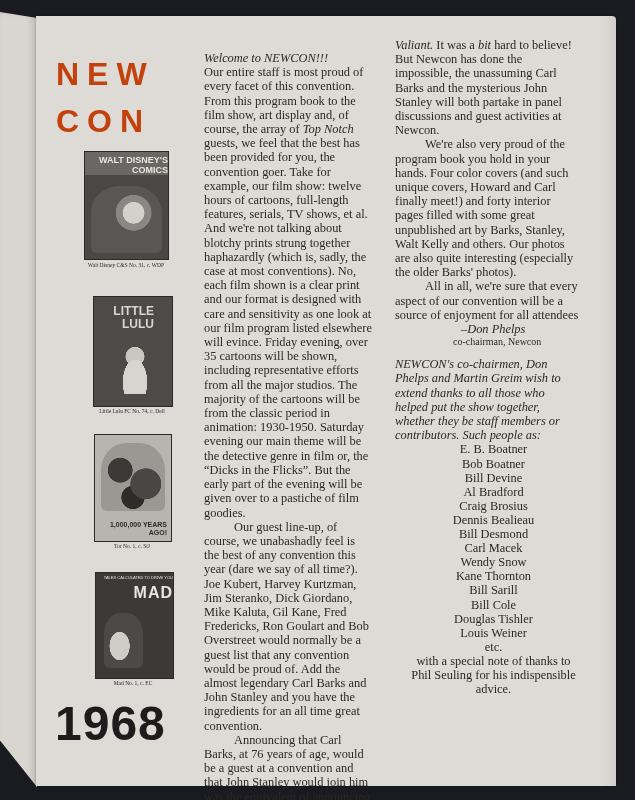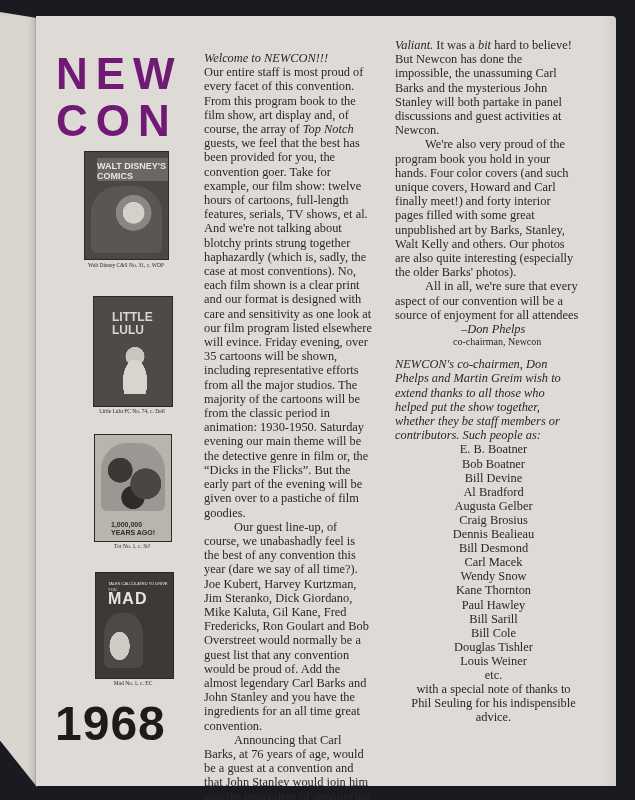--- a/index.html
+++ b/index.html
@@ -22,39 +22,39 @@
       border-radius: 0 4px 0 0;
       box-shadow: 0 0 2px rgba(0,0,0,0.4);
     }
     .page::after {
       content: ""; position: absolute; right: 0; top: 0; width: 14px; height: 100%;
       background: linear-gradient(to right, rgba(0,0,0,0), rgba(0,0,0,0.05));
     }
     .title {
       position: absolute; left: 20px; width: 150px;
       font-family: "Liberation Sans", "DejaVu Sans", sans-serif;
-      font-weight: bold; color: #701a75; letter-spacing: 8px;
-      font-size: 44px; line-height: 44px;
+      font-weight: bold; color: #c2410c; letter-spacing: 8px;
+      font-size: 32px; line-height: 44px;
     }
     .title-new { top: 36px; }
     .title-con { top: 83px; }
     .year {
       position: absolute; left: 19px; top: 684px;
       font-family: "Liberation Sans", "DejaVu Sans", sans-serif;
       font-weight: bold; color: #1d1b1b; font-size: 48px; line-height: 48px;
       letter-spacing: 1px;
     }
     .cover {
       position: absolute; background: #3a3836; border: 1px solid #2a2828;
       overflow: hidden;
     }
     .cover .band {
-      position: absolute; left: 12px; right: 0; top: 0;
-      color: #e9e6e0; text-align: left;
-      font-family: "Liberation Sans", sans-serif; font-weight: bold; margin-top: 6px;
+      position: absolute; left: 0; right: 0; top: 0;
+      color: #e9e6e0; text-align: right;
+      font-family: "Liberation Sans", sans-serif; font-weight: bold;
     }
     .cover .art { position: absolute; left: 6px; right: 6px; bottom: 6px; border-radius: 40% 40% 6px 6px; }
     .caption {
       position: absolute; font-size: 5.5px; color: #2b2a29; text-align: center;
       font-family: "Liberation Serif", serif; white-space: nowrap;
     }
     .col {
       position: absolute; font-size: 12.4px; line-height: 14.2px; color: #2a2726;
     }
     .col p { margin: 0; }
@@ -78,21 +78,21 @@
   <div class="title title-new">NEW</div>
   <div class="title title-con">CON</div>
 
   <div class="cover" style="left:48px; top:135px; width:83px; height:107px; background:#4a4745;">
     <div class="band" style="font-size:9px; line-height:10px; padding-top:3px; background:#6a6764;">WALT DISNEY'S COMICS</div>
     <div class="art" style="top:34px; background:radial-gradient(circle at 60% 40%, #d4d0ca 0 18%, #8a8682 19% 30%, #5a5653 31%);"></div>
   </div>
   <div class="caption" style="left:40px; top:246px; width:100px;">Walt Disney C&amp;S No. 31, c. WDP</div>
 
   <div class="cover" style="left:57px; top:280px; width:78px; height:109px; background:#4d4a48;">
-    <div class="band" style="font-size:12px; line-height:13px; padding:8px 6px 0; color:#d9d5cf;">LITTLE LULU</div>
+    <div class="band" style="font-size:12px; line-height:13px; padding:8px 18px 0; color:#d9d5cf;">LITTLE LULU</div>
     <div class="art" style="top:50px; left:22px; right:18px; bottom:12px; background:radial-gradient(ellipse at 50% 75%, #d8d4ce 0 45%, transparent 46%), radial-gradient(circle at 50% 20%, #c9c5bf 0 22%, transparent 23%);"></div>
   </div>
   <div class="caption" style="left:46px; top:392px; width:100px;">Little Lulu FC No. 74, c. Dell</div>
 
   <div class="cover" style="left:58px; top:418px; width:76px; height:106px; background:#b8b4ae;">
     <div class="art" style="top:8px; bottom:30px; background:radial-gradient(circle at 30% 40%, #3b3836 0 20%, transparent 21%), radial-gradient(circle at 70% 60%, #4a4644 0 25%, transparent 26%), radial-gradient(circle at 50% 80%, #2e2b2a 0 18%, #9b9792 19%);"></div>
     <div class="band" style="top:auto; bottom:4px; font-size:7px; line-height:8px; color:#2d2a29; padding:0 4px;">1,000,000 YEARS AGO!</div>
   </div>
   <div class="caption" style="left:46px; top:527px; width:100px;">Tor No. 1, c. StJ</div>
 
@@ -117,28 +117,26 @@
     <p class="indent">We're also very proud of the program book you hold in your hands. Four color covers (and such unique covers, Howard and Carl finally meet!) and forty interior pages filled with some great unpublished art by Barks, Stanley, Walt Kelly and others. Our photos are also quite interesting (especially the older Barks' photos).</p>
     <p class="indent">All in all, we're sure that every aspect of our convention will be a source of enjoyment for all attendees</p>
     <p class="sig">–Don Phelps</p>
     <p class="sig-title">co-chairman, Newcon</p>
     <p class="thanks">NEWCON's co-chairmen, Don Phelps and Martin Greim wish to extend thanks to all those who helped put the show together, whether they be staff members or contributors. Such people as:</p>
     <div class="names">
       <div>E. B. Boatner</div>
       <div>Bob Boatner</div>
       <div>Bill Devine</div>
       <div>Al Bradford</div>
-      <div>Augusta Gelber</div>
       <div>Craig Brosius</div>
       <div>Dennis Bealieau</div>
       <div>Bill Desmond</div>
       <div>Carl Macek</div>
       <div>Wendy Snow</div>
       <div>Kane Thornton</div>
-      <div>Paul Hawley</div>
       <div>Bill Sarill</div>
       <div>Bill Cole</div>
       <div>Douglas Tishler</div>
       <div>Louis Weiner</div>
       <div>etc.</div>
       <div>with a special note of thanks to Phil Seuling for his indispensible advice.</div>
     </div>
   </div>
 </div>
 

